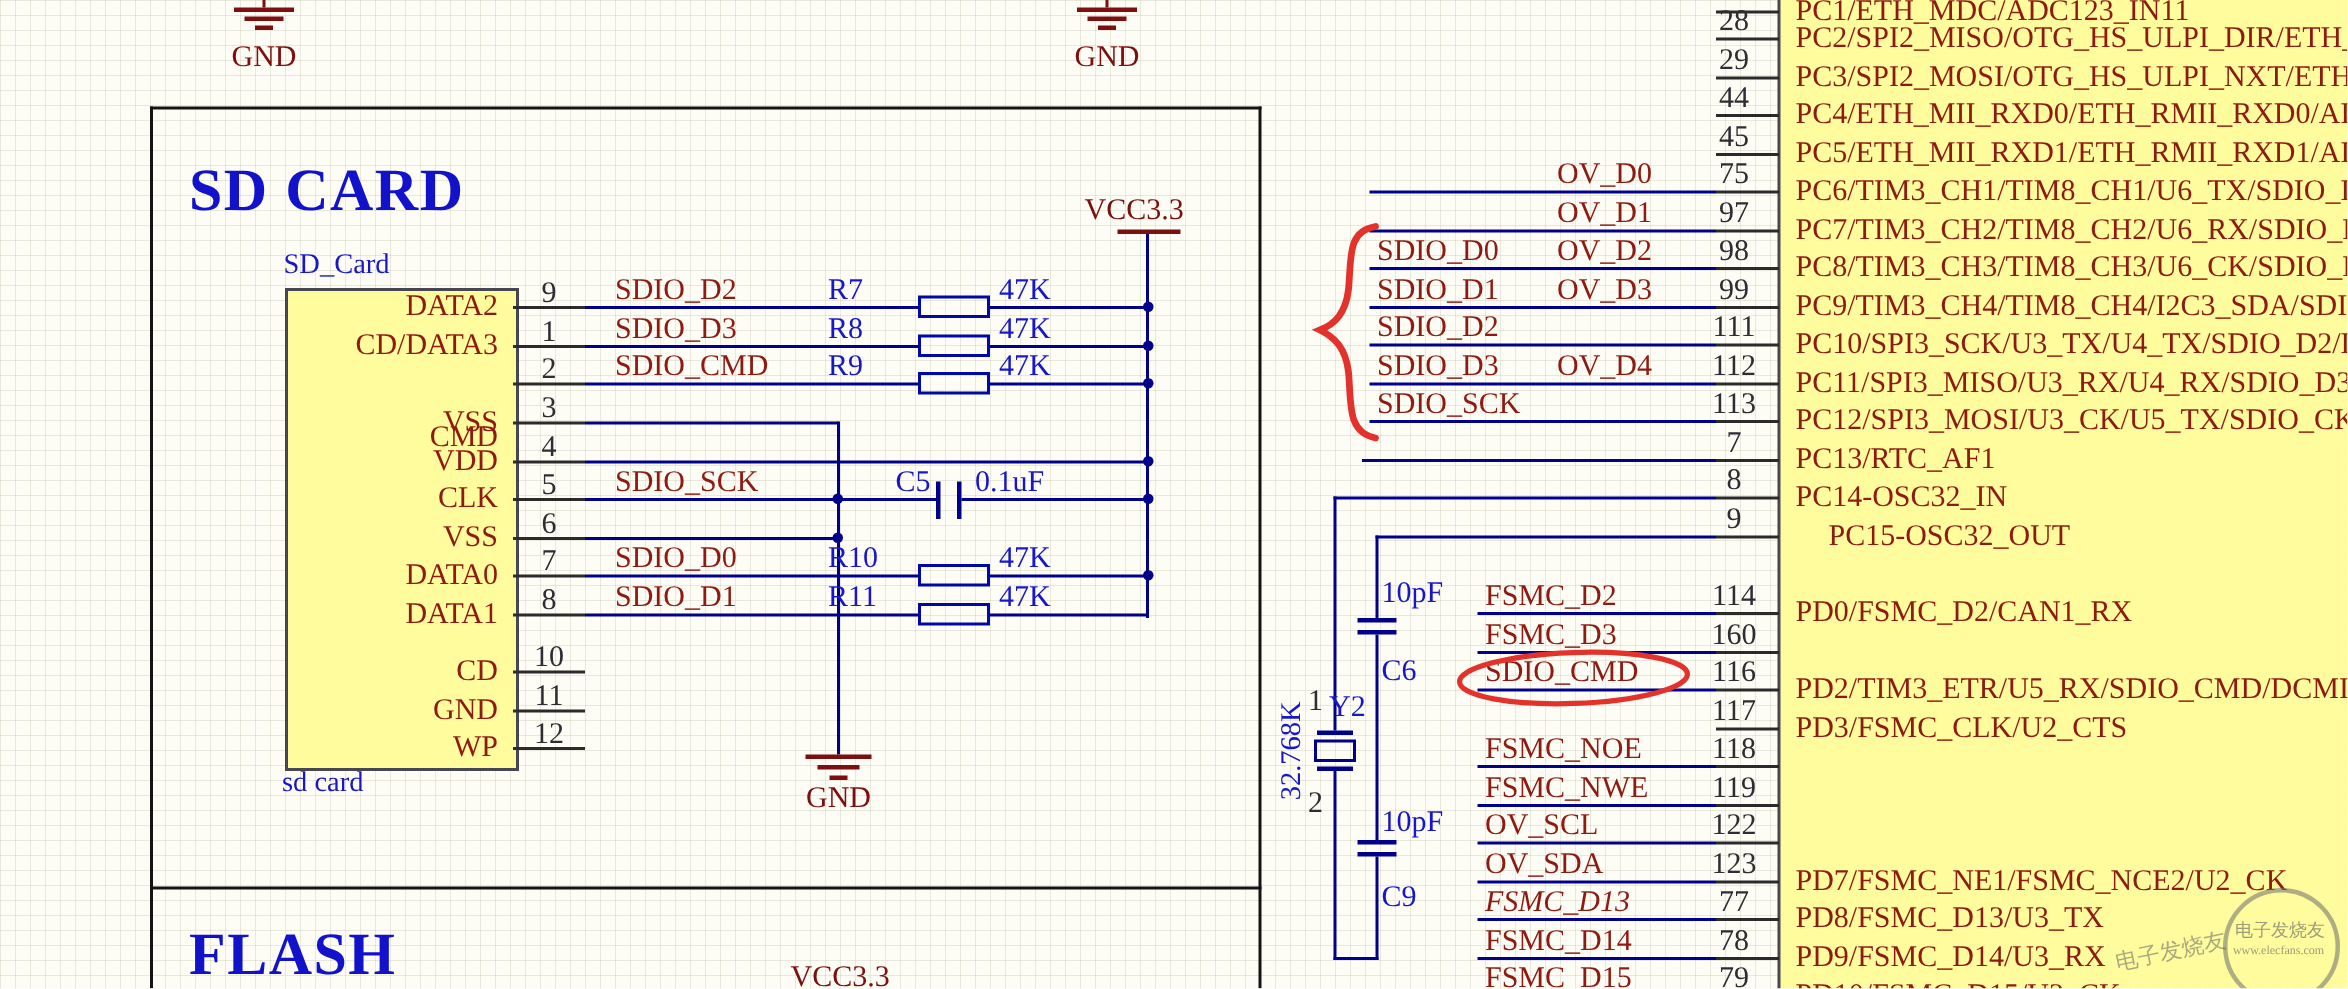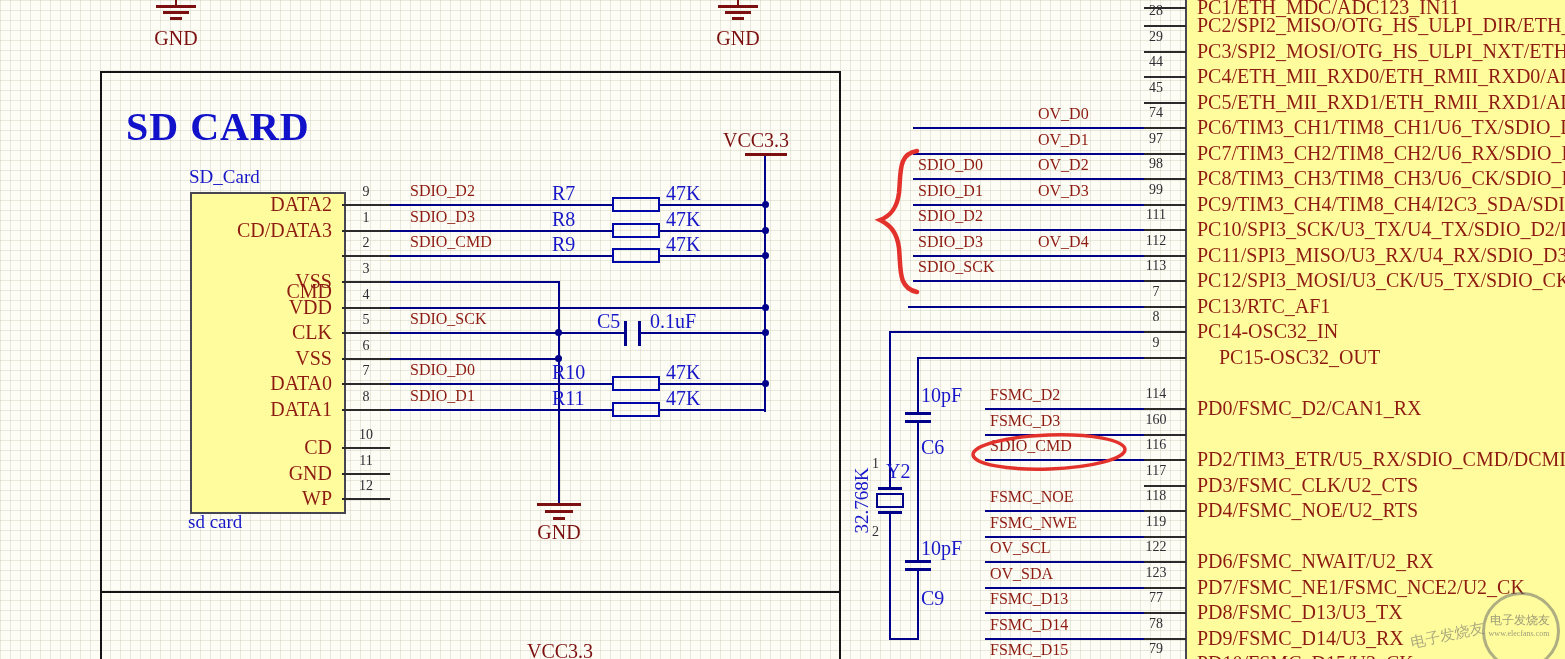--- a/index.html
+++ b/index.html
@@ -11,23 +11,23 @@
      background-size:10px 10px;}
   .a{position:absolute;white-space:nowrap;line-height:1;}
   .w{position:absolute;height:2px;background:#00008b;}
   .vw{position:absolute;width:2px;background:#00008b;}
   .st{position:absolute;height:2px;background:#2b2b2b;}
   .blk{position:absolute;background:#141414;}
   .bar{position:absolute;height:3px;background:#7c1010;}
   .plate{position:absolute;height:3px;background:#00008b;}
   .vplate{position:absolute;width:3px;background:#00008b;}
   .dot{position:absolute;width:7px;height:7px;border-radius:50%;background:#00008b;}
-  .net{color:#8e1b12;font-size:16px;}
+  .net{color:#8e1b12;font-size:20px;}
   .pn{color:#8e1b12;font-size:20px;}
-  .num{color:#2d2d33;font-size:14px;}
+  .num{color:#2d2d33;font-size:20px;}
   .des{color:#1717c9;font-size:20px;}
   .pw{color:#7c1010;font-size:20px;}
   .title{color:#1212cb;font-size:40px;font-weight:bold;letter-spacing:1px;}
   .res{position:absolute;width:44px;height:11px;border:2.5px solid #0008a8;}
   .body{position:absolute;background:#fffc9e;border:2px solid #474754;}
   .ctr{text-align:center;}
   .mnum{left:1133px;width:46px;text-align:center;}
   .mname{left:1197px;}
   .n1{left:918px;}
   .n2{left:1038px;}
@@ -156,20 +156,21 @@
   <span class="a des" style="left:666px;top:388px;">47K</span>
 
   <div class="vplate" style="left:624px;top:321px;height:25px;"></div>
   <div class="vplate" style="left:638px;top:321px;height:25px;"></div>
   <span class="a des" style="left:597px;top:311px;">C5</span>
   <span class="a des" style="left:650px;top:311px;">0.1uF</span>
 
   <span class="a title" style="left:126px;top:107px;">SD CARD</span>
   <span class="a des" style="left:189px;top:167px;font-size:19px;">SD_Card</span>
   <span class="a des" style="left:188px;top:512px;font-size:19px;">sd card</span>
+  <span class="a title" style="left:126px;top:616px;">FLASH</span>
   <span class="a pw" style="left:527px;top:641px;">VCC3.3</span>
 
   <span class="st mstub" style="top:7px;"></span>
   <span class="st mstub" style="top:25px;"></span>
   <span class="st mstub" style="top:51px;"></span>
   <span class="st mstub" style="top:76px;"></span>
   <span class="st mstub" style="top:102px;"></span>
   <span class="st mstub" style="top:127px;"></span>
   <span class="st mstub" style="top:153px;"></span>
   <span class="st mstub" style="top:178px;"></span>
@@ -208,21 +209,21 @@
   <span class="w wd" style="top:536px;"></span>
   <span class="w wd" style="top:561px;"></span>
   <span class="w wd" style="top:587px;"></span>
   <span class="w wd" style="top:612px;"></span>
   <span class="w wd" style="top:638px;"></span>
 
   <span class="a num mnum" style="top:4px;">28</span>
   <span class="a num mnum" style="top:30px;">29</span>
   <span class="a num mnum" style="top:55px;">44</span>
   <span class="a num mnum" style="top:81px;">45</span>
-  <span class="a num mnum" style="top:106px;">74</span>
+  <span class="a num mnum" style="top:106px;">75</span>
   <span class="a num mnum" style="top:132px;">97</span>
   <span class="a num mnum" style="top:157px;">98</span>
   <span class="a num mnum" style="top:183px;">99</span>
   <span class="a num mnum" style="top:208px;">111</span>
   <span class="a num mnum" style="top:234px;">112</span>
   <span class="a num mnum" style="top:259px;">113</span>
   <span class="a num mnum" style="top:285px;">7</span>
   <span class="a num mnum" style="top:310px;">8</span>
   <span class="a num mnum" style="top:336px;">9</span>
   <span class="a num mnum" style="top:387px;">114</span>
@@ -248,22 +249,20 @@
   <span class="a pn mname" style="top:194px;">PC9/TIM3_CH4/TIM8_CH4/I2C3_SDA/SDIO_D1/DCMI_D3</span>
   <span class="a pn mname" style="top:219px;">PC10/SPI3_SCK/U3_TX/U4_TX/SDIO_D2/DCMI_D8</span>
   <span class="a pn mname" style="top:245px;">PC11/SPI3_MISO/U3_RX/U4_RX/SDIO_D3/DCMI_D4</span>
   <span class="a pn mname" style="top:270px;">PC12/SPI3_MOSI/U3_CK/U5_TX/SDIO_CK/DCMI_D9</span>
   <span class="a pn mname" style="top:296px;">PC13/RTC_AF1</span>
   <span class="a pn mname" style="top:321px;">PC14-OSC32_IN</span>
   <span class="a pn mname" style="top:347px;margin-left:22px;">PC15-OSC32_OUT</span>
   <span class="a pn mname" style="top:398px;">PD0/FSMC_D2/CAN1_RX</span>
   <span class="a pn mname" style="top:449px;">PD2/TIM3_ETR/U5_RX/SDIO_CMD/DCMI_D11</span>
   <span class="a pn mname" style="top:475px;">PD3/FSMC_CLK/U2_CTS</span>
-  <span class="a pn mname" style="top:500px;">PD4/FSMC_NOE/U2_RTS</span>
-  <span class="a pn mname" style="top:551px;">PD6/FSMC_NWAIT/U2_RX</span>
   <span class="a pn mname" style="top:577px;">PD7/FSMC_NE1/FSMC_NCE2/U2_CK</span>
   <span class="a pn mname" style="top:602px;">PD8/FSMC_D13/U3_TX</span>
   <span class="a pn mname" style="top:628px;">PD9/FSMC_D14/U3_RX</span>
   <span class="a pn mname" style="top:653px;">PD10/FSMC_D15/U3_CK</span>
 
   <span class="a net n2" style="top:106px;">OV_D0</span>
   <span class="a net n2" style="top:132px;">OV_D1</span>
   <span class="a net n1" style="top:157px;">SDIO_D0</span>
   <span class="a net n2" style="top:157px;">OV_D2</span>
   <span class="a net n1" style="top:183px;">SDIO_D1</span>
@@ -272,21 +271,21 @@
   <span class="a net n1" style="top:234px;">SDIO_D3</span>
   <span class="a net n2" style="top:234px;">OV_D4</span>
   <span class="a net n1" style="top:259px;">SDIO_SCK</span>
   <span class="a net dn" style="top:387px;">FSMC_D2</span>
   <span class="a net dn" style="top:413px;">FSMC_D3</span>
   <span class="a net dn" style="top:438px;">SDIO_CMD</span>
   <span class="a net dn" style="top:489px;">FSMC_NOE</span>
   <span class="a net dn" style="top:515px;">FSMC_NWE</span>
   <span class="a net dn" style="top:540px;">OV_SCL</span>
   <span class="a net dn" style="top:566px;">OV_SDA</span>
-  <span class="a net dn" style="top:591px;">FSMC_D13</span>
+  <span class="a net dn" style="top:591px;font-style:italic;">FSMC_D13</span>
   <span class="a net dn" style="top:617px;">FSMC_D14</span>
   <span class="a net dn" style="top:642px;">FSMC_D15</span>
 
   <div class="vw" style="left:889px;top:331px;height:156px;"></div>
   <div class="plate" style="left:878px;top:487px;width:24px;"></div>
   <div class="a" style="left:876px;top:493px;width:24px;height:11px;border:2px solid #00008b;"></div>
   <div class="plate" style="left:878px;top:511px;width:24px;"></div>
   <div class="vw" style="left:889px;top:514px;height:126px;"></div>
   <div class="vw" style="left:917px;top:357px;height:55px;"></div>
   <div class="plate" style="left:905px;top:412px;width:26px;"></div>

